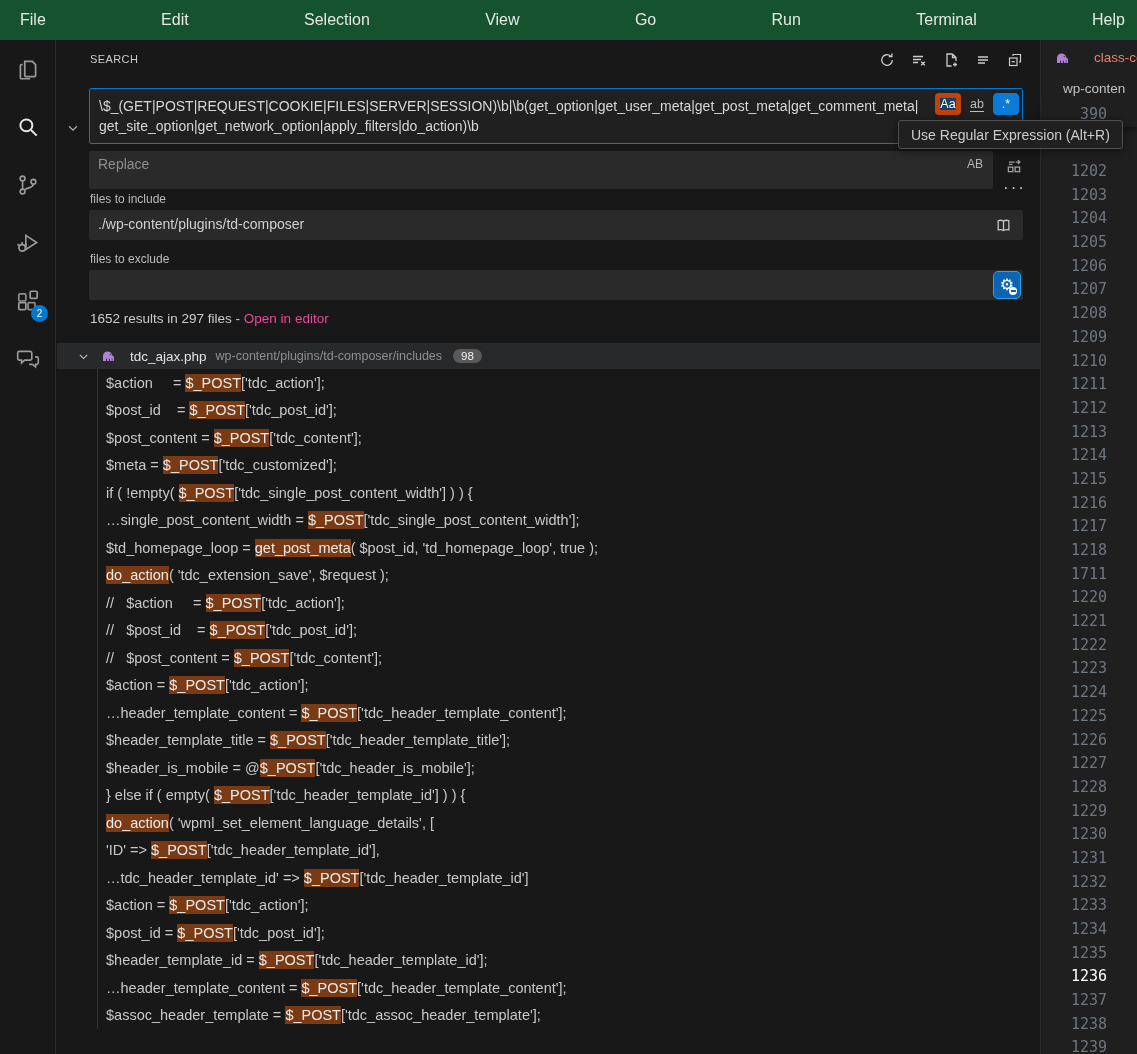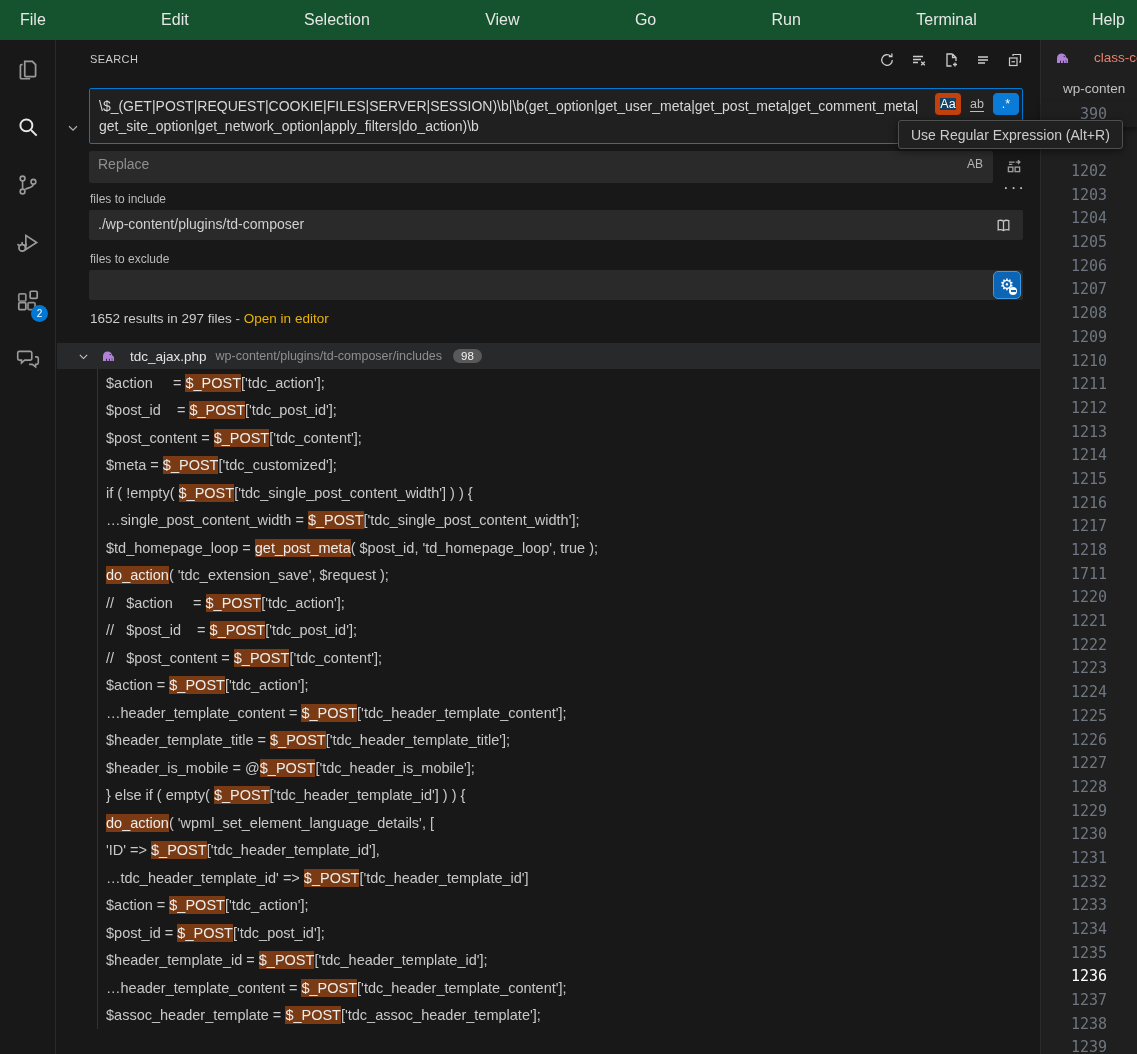--- a/index.html
+++ b/index.html
@@ -43,21 +43,21 @@
   .search-text { position:absolute; left:0; top:0; width:100%; height:100%;
                  padding:7px 96px 7px 9px; font-size:14px; line-height:20px;
                  color:#d7d7d7; word-break:break-all; white-space:normal; }
   .opt-btns { position:absolute; right:3px; top:4px; display:flex; gap:3px; }
   .opt { width:26px; height:22px; border-radius:4px; font-size:12.5px; color:#cccccc;
          display:flex; align-items:center; justify-content:center; }
   .opt.case-on { border:5px solid #c2410c; background:rgba(0,120,212,.38); color:#fff; }
   .opt.word { color:#bdbdbd; } .opt.word span { border-bottom:1px solid #bdbdbd; }
   .opt.regex-on { background:#0b7bd8; border:1px solid #0b7bd8; color:#fff; }
 
-  .replace-box { position:absolute; left:32px; top:111px; width:904px; height:32px;
+  .replace-box { position:absolute; left:32px; top:111px; width:904px; height:38px;
                  background:#2a2a2a; border-radius:2px; }
   .replace-placeholder { position:absolute; left:9px; top:5px; font-size:14px; color:#8f8f8f; }
   .preserve-case { position:absolute; right:10px; top:6px; font-size:12px; color:#b5b5b5; }
   .replace-all-btn { position:absolute; left:945px; top:114px; width:24px; height:24px;
                      color:#9d9d9d; display:flex; align-items:center; justify-content:center; }
   .replace-all-btn svg { width:18px; height:18px; }
 
   .field-label { position:absolute; left:33px; font-size:12px; color:#bbbbbb; }
   .details-dots { position:absolute; right:14px; top:141px; color:#cccccc; font-size:17px;
                   letter-spacing:2px; line-height:14px; }
@@ -70,21 +70,21 @@
   .gear-btn { position:absolute; right:2px; top:1px; width:28px; height:28px;
               background:#0b64b4; border:1px solid #3b9ae0; border-radius:5px;
               color:#fff; display:flex; align-items:center; justify-content:center; }
   .gear-btn .g { font-size:16px; line-height:16px; }
   .gear-btn .minus { position:absolute; right:3px; bottom:3px; width:8px; height:8px;
                      background:#fff; border-radius:50%; }
   .gear-btn .minus::after { content:""; position:absolute; left:1.5px; top:3.2px;
                             width:5px; height:1.6px; background:#0b64b4; }
 
   .summary { position:absolute; left:33px; top:271px; font-size:13.5px; color:#cccccc; }
-  .summary a { color:#eab308; text-decoration:none;margin-top:47px; }
+  .summary a { color:#ec4899; text-decoration:none;margin-top:47px; }
 
   .file-row { position:absolute; left:0; top:303px; width:983px; height:26px;
               background:#27292b; display:flex; align-items:center; }
   .file-row .twisty { width:16px; height:16px; margin-left:18px; color:#c5c5c5;
                       display:flex; align-items:center; justify-content:center; }
   .file-row .ficon { width:16px; height:16px; margin-left:9px; }
   .file-name { margin-left:14px; font-size:13.5px; color:#e3e3e3; }
   .file-path { margin-left:9px; font-size:12.5px; color:#8f8f8f; }
   .count-badge { margin-left:11px; background:#595959; color:#f2f2f2; font-size:11.5px;
                  border-radius:10px; padding:1px 8px; }

